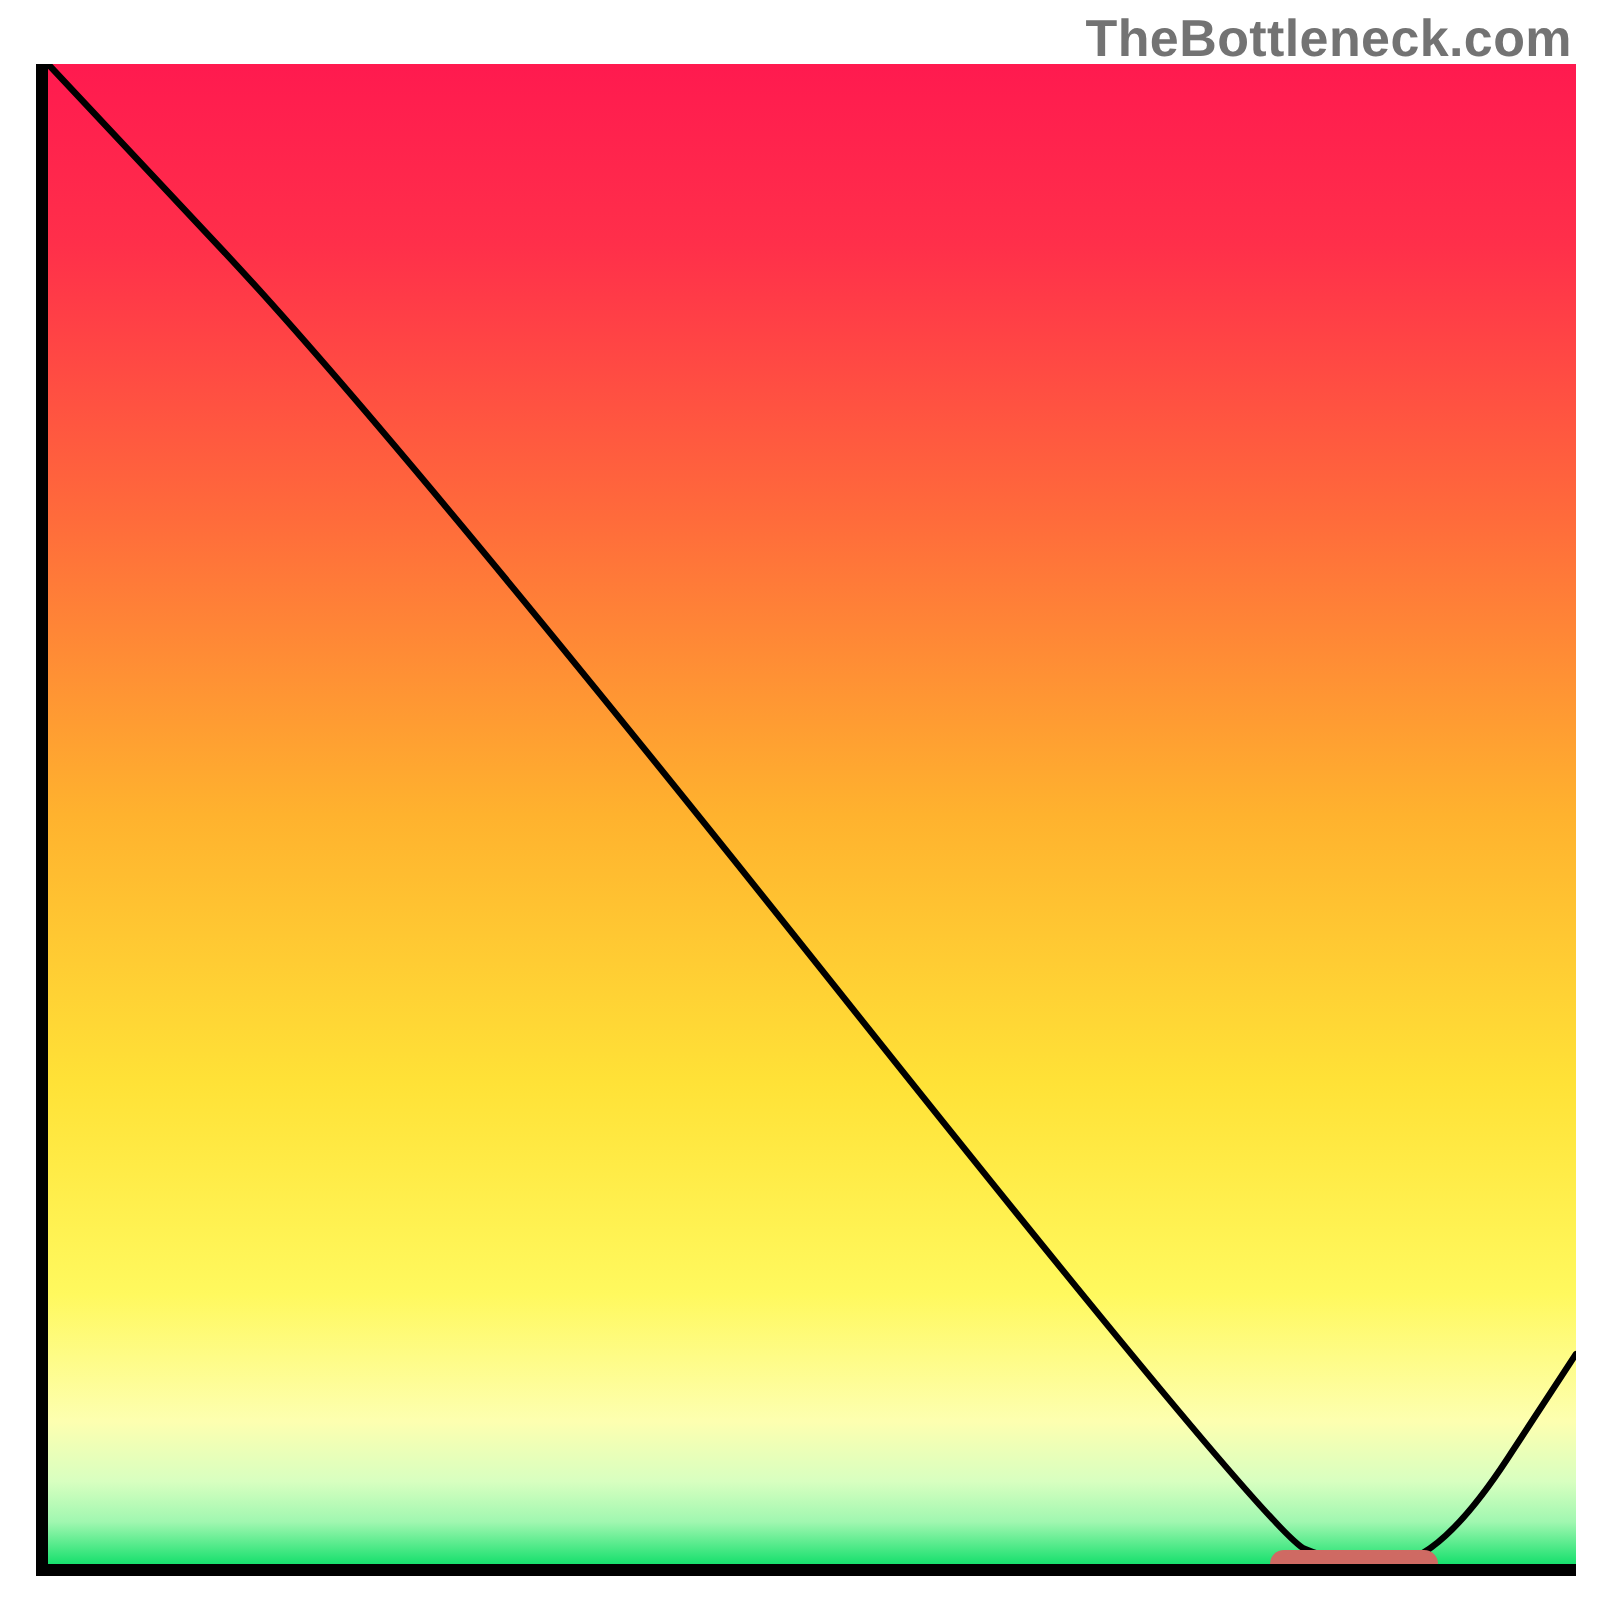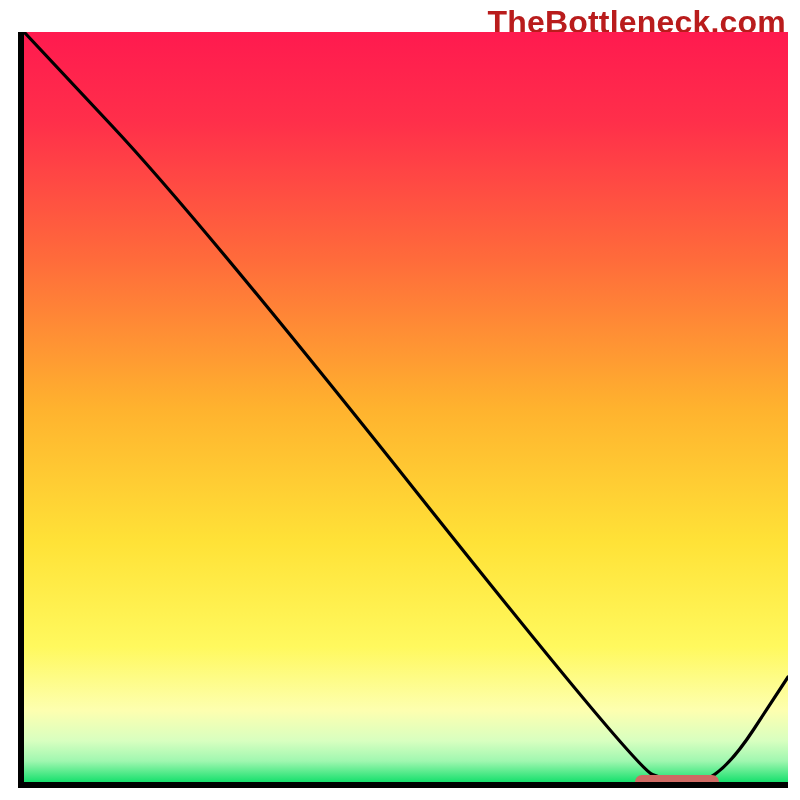--- a/index.html
+++ b/index.html
@@ -12,23 +12,23 @@
   }
   #container {
     position: relative;
     width: 800px;
     height: 800px;
   }
   #watermark {
     position: absolute;
     top: 4px;
     right: 14px;
-    font-size: 32px;
+    font-size: 26px;
     font-weight: 600;
-    color: #b91c1c;
+    color: #737373;
     letter-spacing: 0.2px;
   }
   #plot-frame {
     position: absolute;
     left: 18px;
     top: 32px;
     width: 770px;
     height: 756px;
     border-left: 6px solid #000;
     border-bottom: 6px solid #000;

